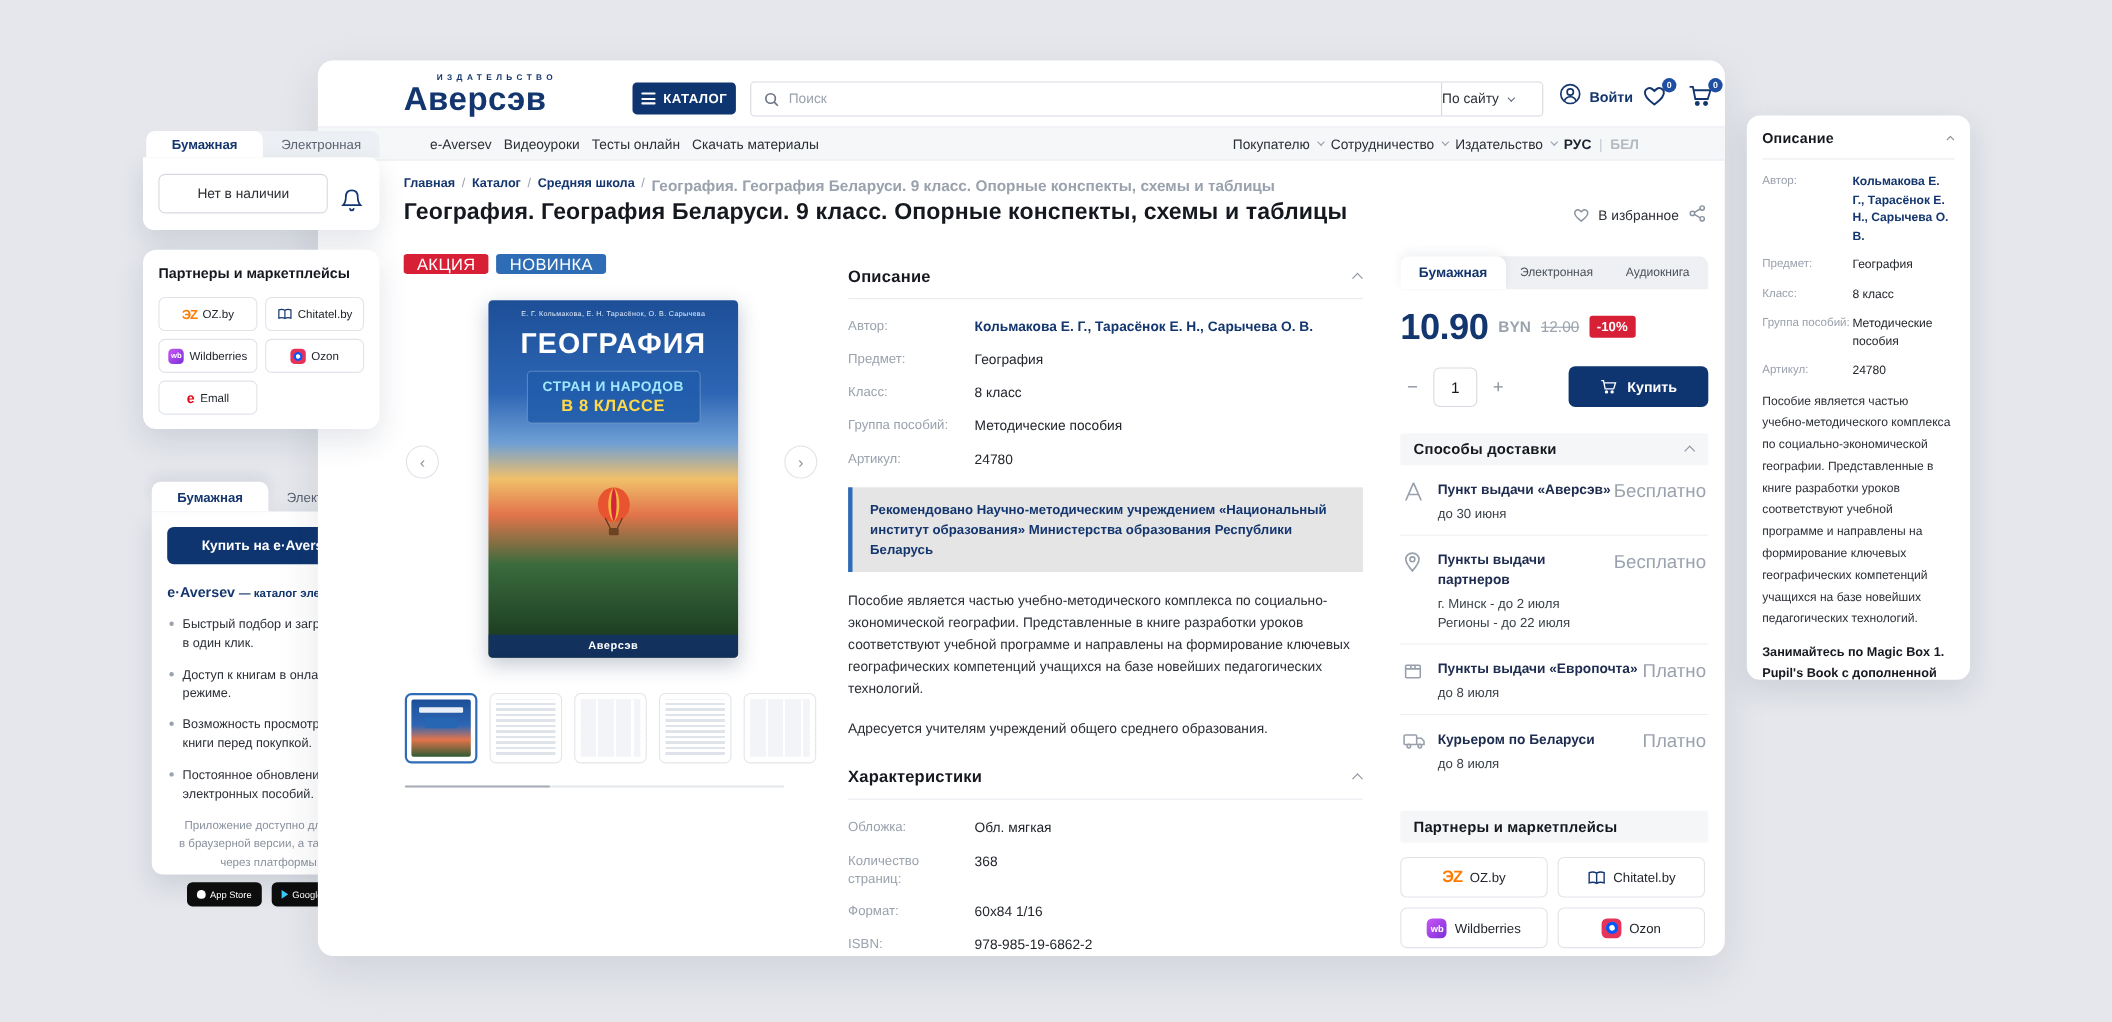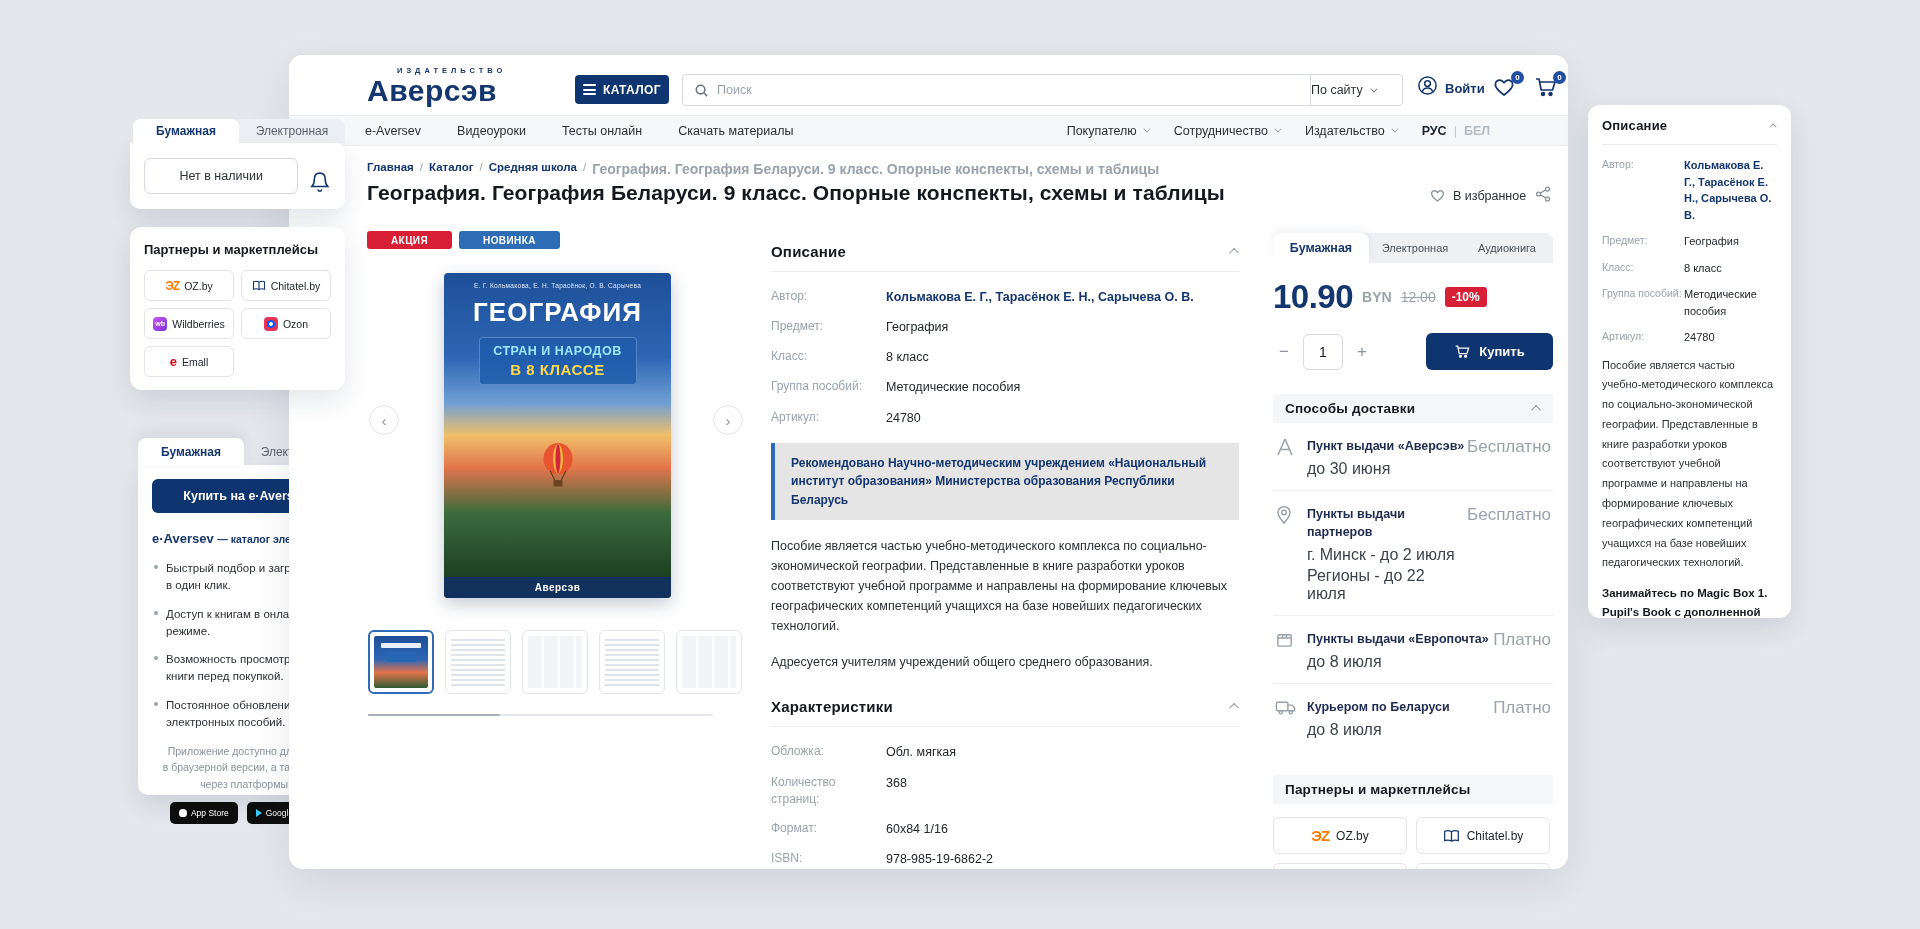--- a/index.html
+++ b/index.html
@@ -53,38 +53,38 @@
   .scope{width:92px;height:100%;border-left:1px solid #d6dae0;display:flex;align-items:center;gap:7px;font-size:12.5px;color:#2b2f36}
   .scope .chev{color:#6b7380}
   .login{position:absolute;left:1128px;top:20px;display:flex;align-items:flex-end;gap:7px;color:var(--navy);font-size:13px;font-weight:700}
   .hicon{position:absolute;top:21px;width:26px;height:26px}
   .hicon .badge{position:absolute;top:-5px;right:-6px;min-width:13px;height:13px;border-radius:7px;background:#1f4fa3;color:#fff;font-size:8px;font-weight:700;display:flex;align-items:center;justify-content:center;padding:0 3px}
   #fav-ico{left:1203px}
   #cart-ico{left:1245px}
 
   
   .m-nav{position:absolute;top:60px;left:0;right:0;height:31px;background:#f6f7f9;border-top:1px solid #eceef2;border-bottom:1px solid #eceef2;display:flex;align-items:center;font-size:12.5px;color:#2b2f36}
-  .m-nav .left{display:flex;gap:36px;margin-left:76px}
-  .m-nav .right{display:flex;gap:26px;margin-left:auto;margin-right:78px;align-items:center}
+  .m-nav .left{display:flex;gap:11px;margin-left:102px}
+  .m-nav .right{display:flex;gap:8px;margin-left:auto;margin-right:78px;align-items:center}
   .m-nav .nav-item{display:flex;align-items:center;gap:6px;white-space:nowrap}
   .m-nav .chev{color:#9aa2ad}
   .lang{display:flex;gap:7px;align-items:center;font-weight:700}
   .lang .active{color:#1c2330}
   .lang .sep{color:#c3c8cf;font-weight:400}
   .lang .alt{color:#b4bac2}
 
   
   .breadcrumb{position:absolute;top:106px;left:78px;font-size:11.5px;color:#9aa2ad;display:flex;gap:6px;white-space:nowrap}
   .breadcrumb .bc{color:var(--navy);font-weight:700}
   .breadcrumb .cur{color:#9aa2ad}
   .p-title{position:absolute;top:126px;left:78px;width:1020px;font-size:21px;font-weight:800;color:#15191f;letter-spacing:.1px}
   .fav-row{position:absolute;top:133px;left:1140px;display:flex;align-items:center;gap:7px;font-size:12.5px;color:#2b2f36}
   .share{position:absolute;top:131px;left:1246px}
   .badges{position:absolute;top:176px;left:78px;display:flex;gap:7px}
-  .pill{height:18px;border-radius:3px;color:#fff;font-size:10px;font-weight:700;letter-spacing:.4px;display:flex;align-items:center;padding:0 24px}
+  .pill{height:18px;border-radius:3px;color:#fff;font-size:15px;font-weight:400;letter-spacing:.4px;display:flex;align-items:center;padding:0 12px}
   .pill.sale{background:var(--red)}
   .pill.new{background:#2e6db5}
 
   
   .arrow{position:absolute;width:30px;height:30px;border-radius:50%;background:#fff;border:1px solid #dfe3e8;color:#8a929e;font-size:15px;display:flex;align-items:center;justify-content:center}
   #arr-l{left:80px;top:350px}
   #arr-r{left:424px;top:350px}
   .cover{position:absolute;left:155px;top:218px;width:227px;height:325px;border-radius:4px;overflow:hidden;box-shadow:0 6px 18px rgba(20,40,80,.25);background:linear-gradient(180deg,#1d4f97 0%,#2d66b5 26%,#6f9fd4 40%,#f0c06a 50%,#e2744b 60%,#3a6b3d 74%,#143019 100%)}
   .cover .authors{padding-top:9px;text-align:center;font-size:6.5px;color:#dfe9fa;letter-spacing:.3px}
   .cover .ct{margin-top:8px;text-align:center;font-size:26px;font-weight:800;color:#fff;letter-spacing:1px}
@@ -134,21 +134,21 @@
   .buy-btn{margin-left:auto;width:127px;height:37px;background:var(--navy2);border:none;border-radius:6px;color:#fff;font-size:13px;font-weight:700;display:flex;align-items:center;justify-content:center;gap:8px}
   .panel{margin-top:24px}
   .panel-h{height:29px;background:var(--band);display:flex;align-items:center;justify-content:space-between;padding:0 12px;border-radius:2px}
   .panel-h b{font-size:13.5px;color:#15191f;letter-spacing:.2px}
   .panel-h .chev{color:#8a929e}
   .d-item{display:flex;padding:13px 2px 12px;border-bottom:1px solid #edeff2}
   .d-item:last-child{border-bottom:none}
   .d-item .ic{width:32px;flex:none;padding-top:1px}
   .d-item .mid{flex:1}
   .d-item .t{font-size:12.5px;font-weight:700;color:#1d2b4f}
-  .d-item .ln{font-size:16px;color:#3c434c;margin-top:6px}
+  .d-item .ln{font-size:12px;color:#3c434c;margin-top:6px}
   .d-item .fee{font-size:17px;color:#9aa2ad;flex:none;padding-top:1px}
   .mp-grid{margin-top:13px;display:flex;flex-wrap:wrap;gap:9px}
   .mp-btn{width:134px;height:37px;border:1px solid #e0e4e9;border-radius:6px;background:#fff;display:flex;align-items:center;justify-content:center;gap:7px;font-size:12px;color:#22262c}
   .oz-mark{color:#ff7a00;font-weight:800;font-size:15px;letter-spacing:-1px}
   .wb-mark{width:18px;height:18px;border-radius:5px;background:linear-gradient(135deg,#c957f5,#7a30d8);color:#fff;font-size:8.5px;font-weight:800;display:flex;align-items:center;justify-content:center}
   .oz-on{width:18px;height:18px;border-radius:5px;background:#e6335a;display:flex;align-items:center;justify-content:center}
   .oz-on i{width:11px;height:11px;border-radius:50%;background:#fff;border:3px solid #0059ff;transform:rotate(-20deg)}
   .em-mark{color:#e30613;font-weight:800;font-size:16px}
 
   

